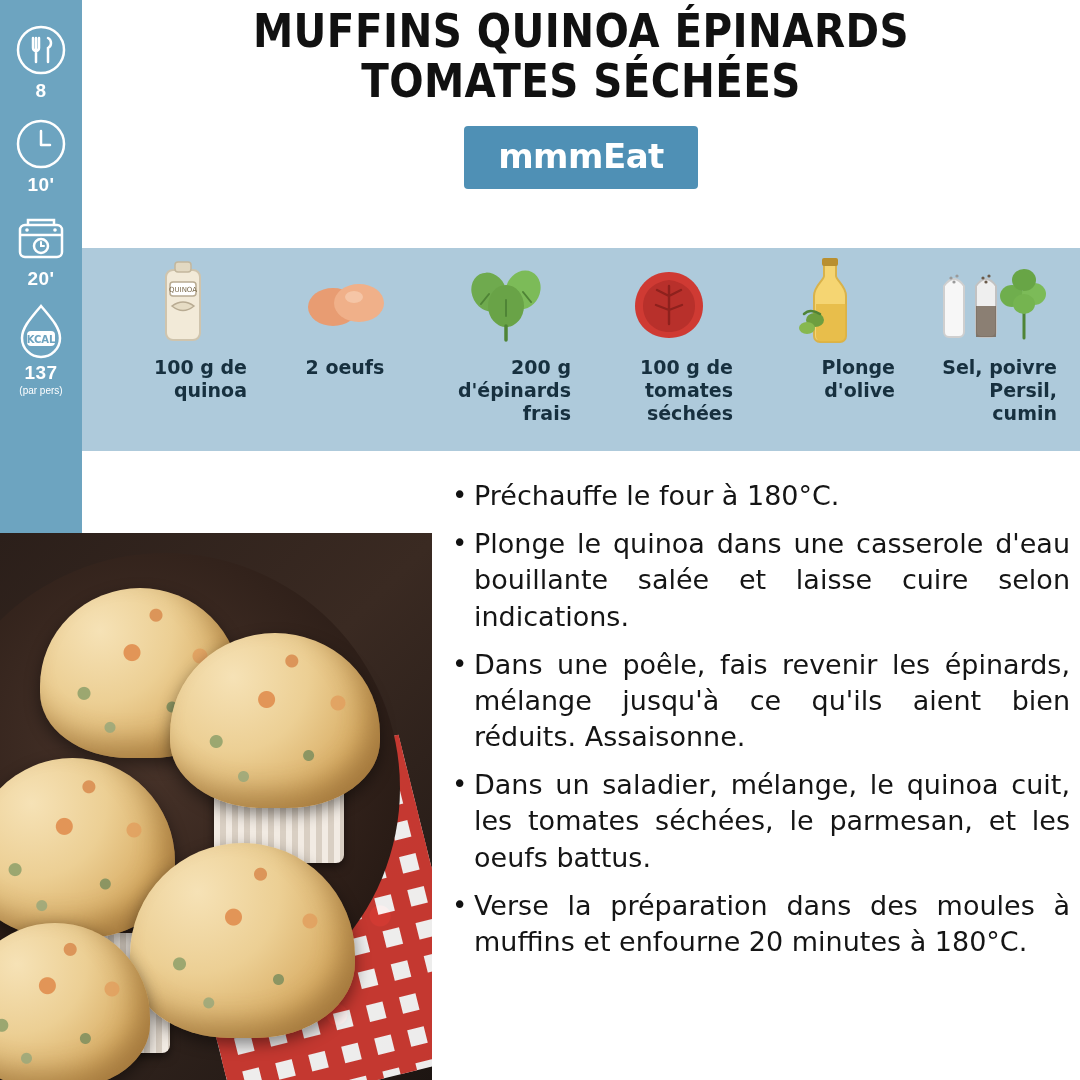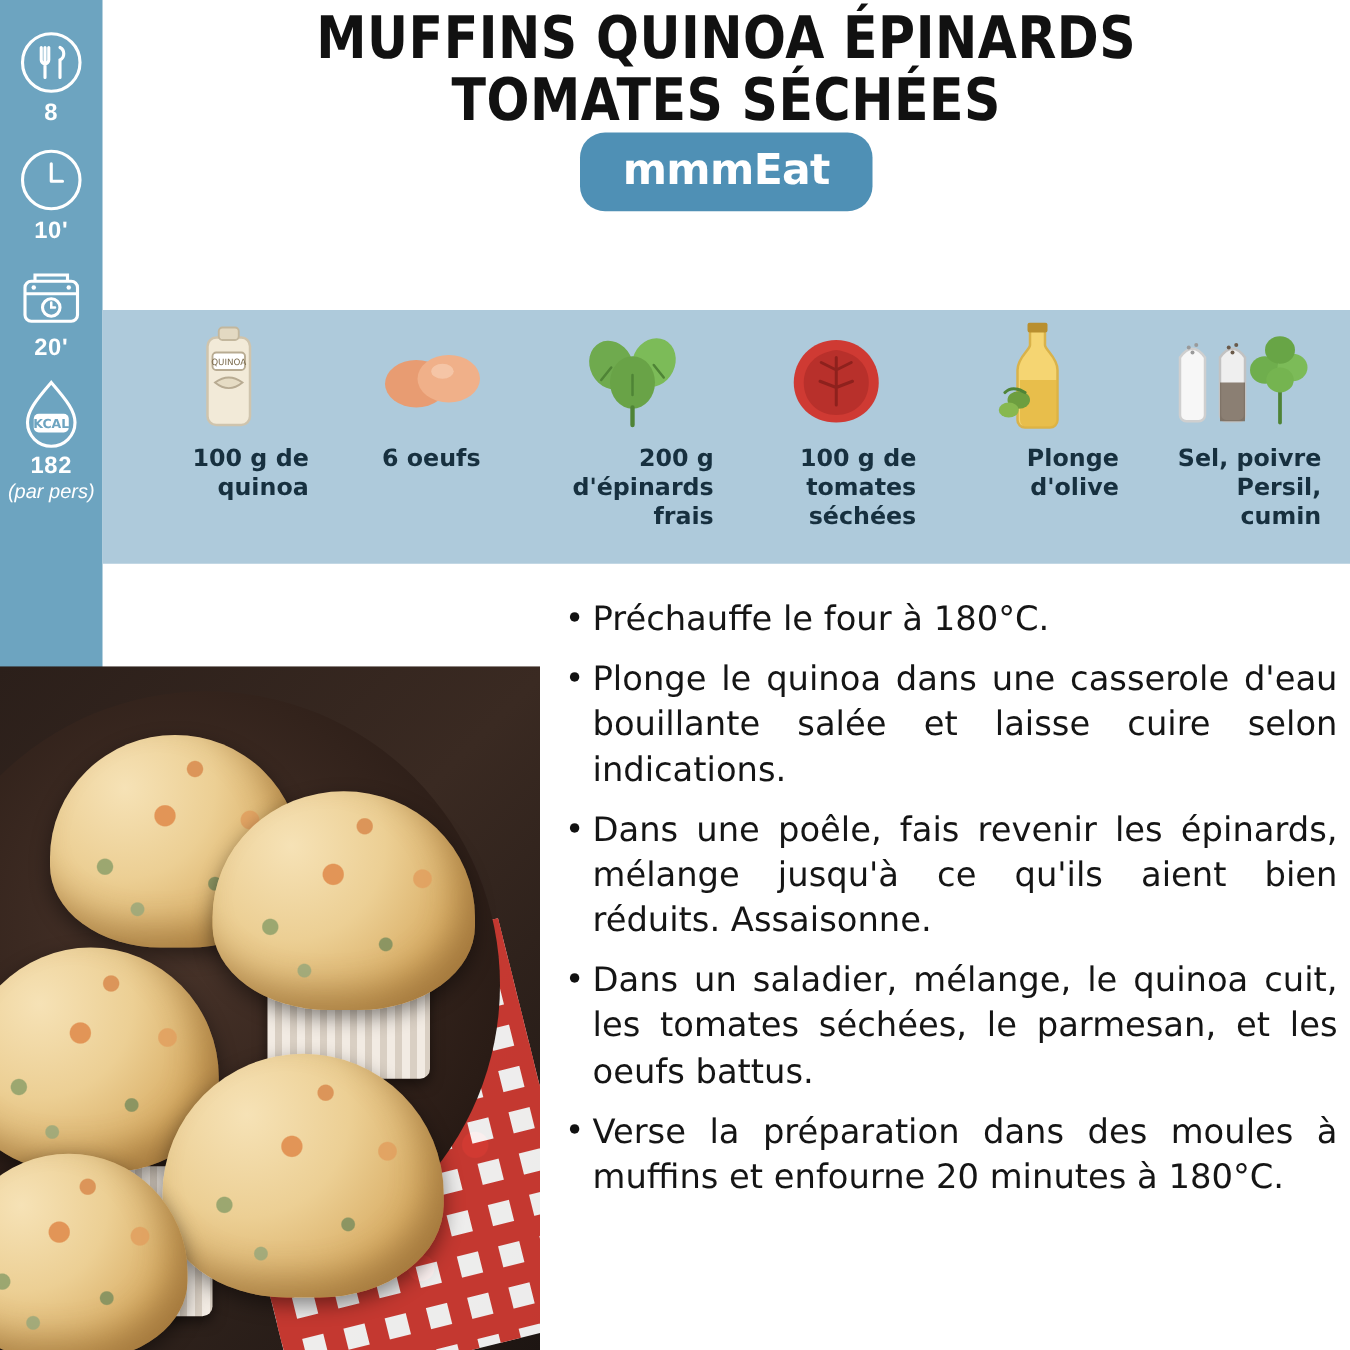--- a/index.html
+++ b/index.html
@@ -43,23 +43,22 @@
     align-items: center;
     justify-content: center;
   }
   .side-value {
     font-size: 19px;
     font-weight: bold;
     margin-top: 2px;
     letter-spacing: .5px;
   }
   .side-sub {
-    font-size: 16px;
+    font-size: 10px;
     margin-top: 1px;
-    font-style: italic;
   }
 
   
   #title-area {
     position: absolute;
     left: 82px;
     top: 0;
     width: 998px;
     height: 240px;
     display: flex;
@@ -75,24 +74,24 @@
     font-family: "DejaVu Sans", sans-serif;
     font-weight: bold;
     font-size: 47px;
     line-height: 1.06;
     letter-spacing: .5px;
     color: #111111;
     text-transform: uppercase;
     transform: scaleX(0.86);
   }
   #brand-badge {
-    margin-top: 0;
+    margin-top: 20px;
     background: #4f90b5;
     color: #ffffff;
-    border-radius: 20px;
+    border-radius: 4px;
     padding: 10px 34px 13px 34px;
     font-size: 34px;
     font-weight: bold;
     letter-spacing: -0.5px;
     font-family: "DejaVu Sans", sans-serif;
   }
 
   
   #ingredients {
     position: absolute;
@@ -271,21 +270,21 @@
   </div>
 
   <div class="side-block">
     <div class="side-icon">
       <svg width="54" height="58" viewBox="0 0 54 58">
         <path d="M27 3 C14 18 8 26 8 35 a19 19 0 0 0 38 0 C46 26 40 18 27 3 Z" fill="none" stroke="#ffffff" stroke-width="2.5"></path>
         <rect x="13" y="28" width="28" height="15" rx="4" fill="#ffffff"></rect>
         <text x="27" y="39.5" font-family="DejaVu Sans, sans-serif" font-size="10" font-weight="bold" fill="#6da4c0" text-anchor="middle">KCAL</text>
       </svg>
     </div>
-    <div class="side-value">182</div>
+    <div class="side-value">137</div>
     <div class="side-sub">(par pers)</div>
   </div>
 </div>
 
 <div id="title-area">
   <div id="recipe-title">MUFFINS QUINOA ÉPINARDS TOMATES SÉCHÉES</div>
   <div id="brand-badge">mmmEat</div>
 </div>
 
 <div id="ingredients">
@@ -304,21 +303,21 @@
   </div>
 
   <div class="ing">
     <div class="ing-art">
       <svg width="96" height="70" viewBox="0 0 96 70">
         <ellipse cx="36" cy="38" rx="25" ry="19" fill="#e89c72"></ellipse>
         <ellipse cx="62" cy="34" rx="25" ry="19" fill="#f0b089"></ellipse>
         <ellipse cx="57" cy="28" rx="9" ry="6" fill="#f7cfb2" opacity=".7"></ellipse>
       </svg>
     </div>
-    <div class="ing-label">6 oeufs</div>
+    <div class="ing-label">2 oeufs</div>
   </div>
 
   <div class="ing">
     <div class="ing-art">
       <svg width="92" height="80" viewBox="0 0 92 80">
         <ellipse cx="28" cy="28" rx="17" ry="20" transform="rotate(-28 28 28)" fill="#6faa4e"></ellipse>
         <ellipse cx="62" cy="26" rx="17" ry="20" transform="rotate(26 62 26)" fill="#7cbb58"></ellipse>
         <ellipse cx="45" cy="42" rx="18" ry="21" fill="#69a347"></ellipse>
         <path d="M45 62 v14" stroke="#4f8436" stroke-width="3.5" stroke-linecap="round"></path>
         <path d="M28 30 l-8 10 M62 28 l8 10 M45 36 v16" stroke="#4f8436" stroke-width="2" stroke-linecap="round"></path>

